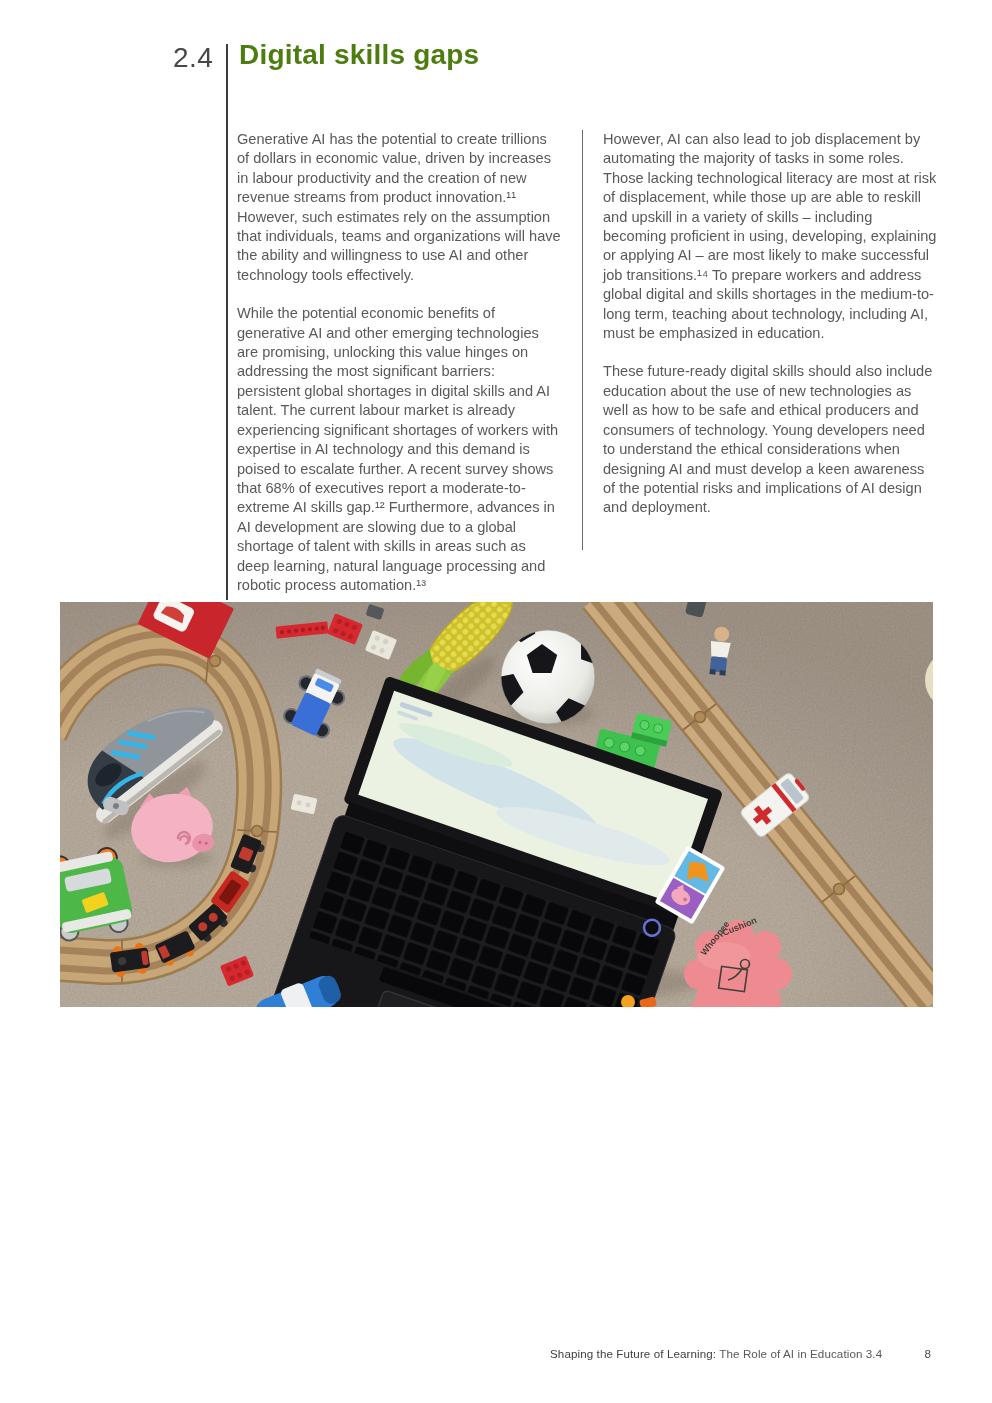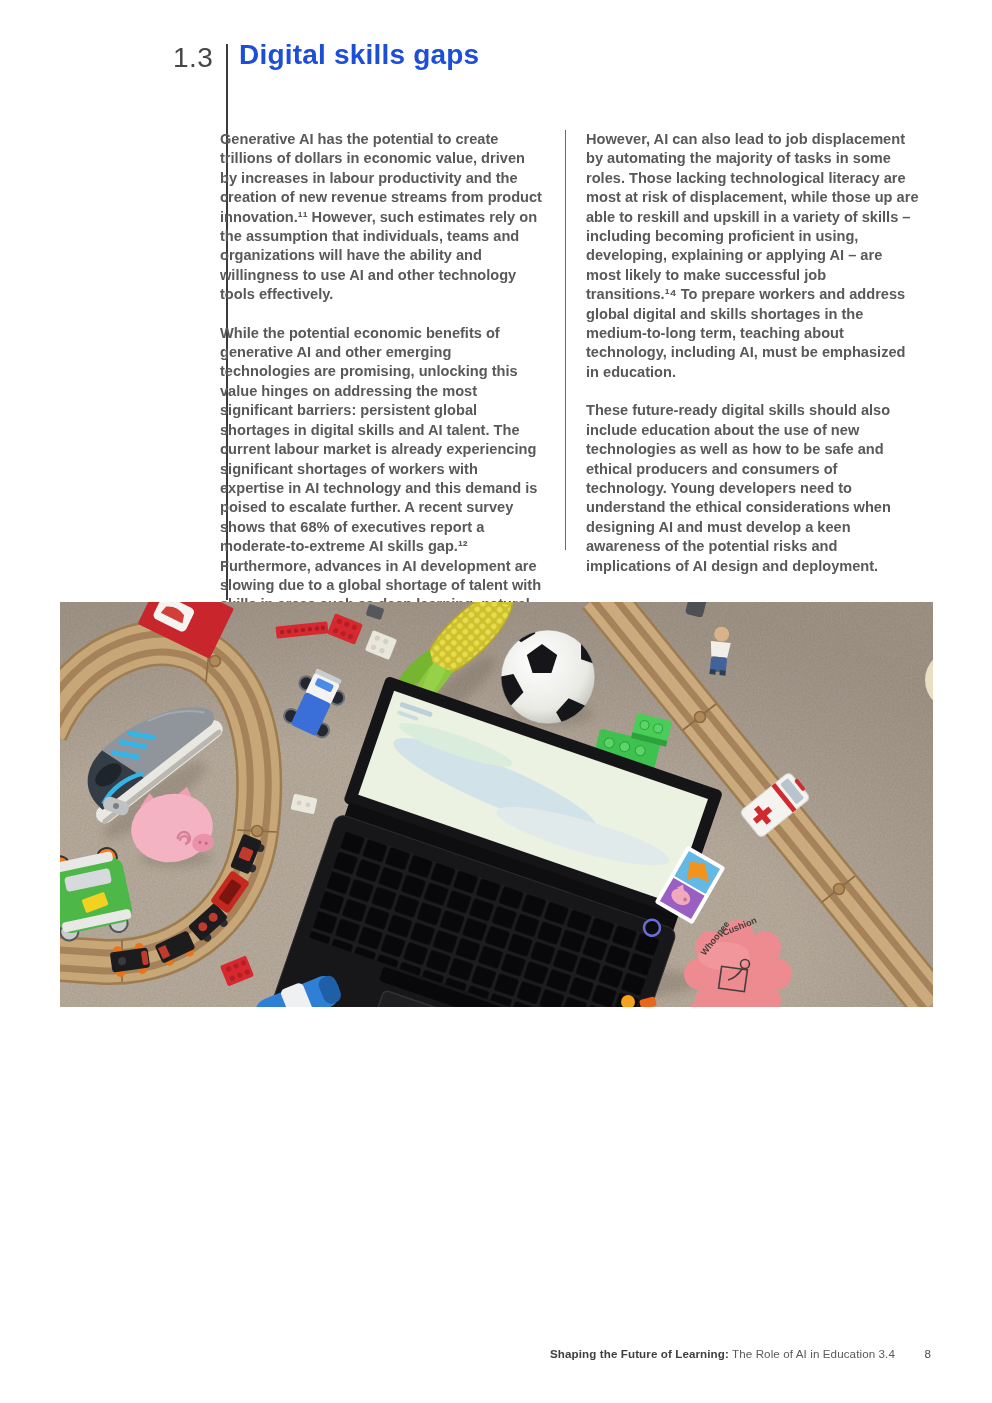--- a/index.html
+++ b/index.html
@@ -12,44 +12,44 @@
   .section-number {
     position: absolute; left: 173px; top: 42px;
     font-size: 28px; font-weight: 400; color: #474746; letter-spacing: 0.5px;
   }
   .title-rule {
     position: absolute; left: 226px; top: 44px;
     width: 1.5px; height: 556px; background: #3d3c3b;
   }
   .page-title {
     position: absolute; left: 239px; top: 39px;
-    font-size: 28px; font-weight: 700; color: #1d4ed8; letter-spacing: 0.2px;
-  }
-  .columns { position: absolute; left: 220px; top: 130px; width: 694px; display: flex; font-weight: bold; }
+    font-size: 28px; font-weight: 700; color: #4d7c0f; letter-spacing: 0.2px;
+  }
+  .columns { position: absolute; left: 237px; top: 130px; width: 694px; display: flex; }
   .col-left  { width: 324px; flex: none; }
   .col-divider { width: 1px; height: 420px; background: #6a6b6d; margin-left: 21px; flex: none; }
   .col-right { width: 334px; margin-left: 20px; flex: none; }
   .columns p {
     font-size: 14.6px; line-height: 19.4px; color: #58595b;
     margin: 0 0 19px 0; text-align: left;
   }
   .photo-figure { position: absolute; left: 60px; top: 602px; width: 873px; height: 405px; }
   .photo-figure svg { display: block; }
   .page-footer {
     position: absolute; top: 1347px; left: 550px; width: 381px;
     display: flex; justify-content: space-between; align-items: baseline;
     font-size: 11.6px; color: #58595b; letter-spacing: 0.1px;
   }
-  .footer-bold { font-weight: 700; color: #3f3e40; }
+  .footer-bold { font-weight: 400; color: #3f3e40; }
   .footer-page { color: #4a4a4c; }
 </style>
 </head>
 <body>
 
-<span class="section-number">1.3</span>
+<span class="section-number">2.4</span>
 <span class="title-rule"></span>
 <h1 class="page-title">Digital skills gaps</h1>
 
 <div class="columns">
   <div class="col-left">
     <p>Generative AI has the potential to create trillions of dollars in economic value, driven by increases in labour productivity and the creation of new revenue streams from product innovation.¹¹ However, such estimates rely on the assumption that individuals, teams and organizations will have the ability and willingness to use AI and other technology tools effectively.</p>
     <p>While the potential economic benefits of generative AI and other emerging technologies are promising, unlocking this value hinges on addressing the most significant barriers: persistent global shortages in digital skills and AI talent. The current labour market is already experiencing significant shortages of workers with expertise in AI technology and this demand is poised to escalate further. A recent survey shows that 68% of executives report a moderate-to-extreme AI skills gap.¹² Furthermore, advances in AI development are slowing due to a global shortage of talent with skills in areas such as deep learning, natural language processing and robotic process automation.¹³</p>
   </div>
   <div class="col-divider"></div>
   <div class="col-right">

